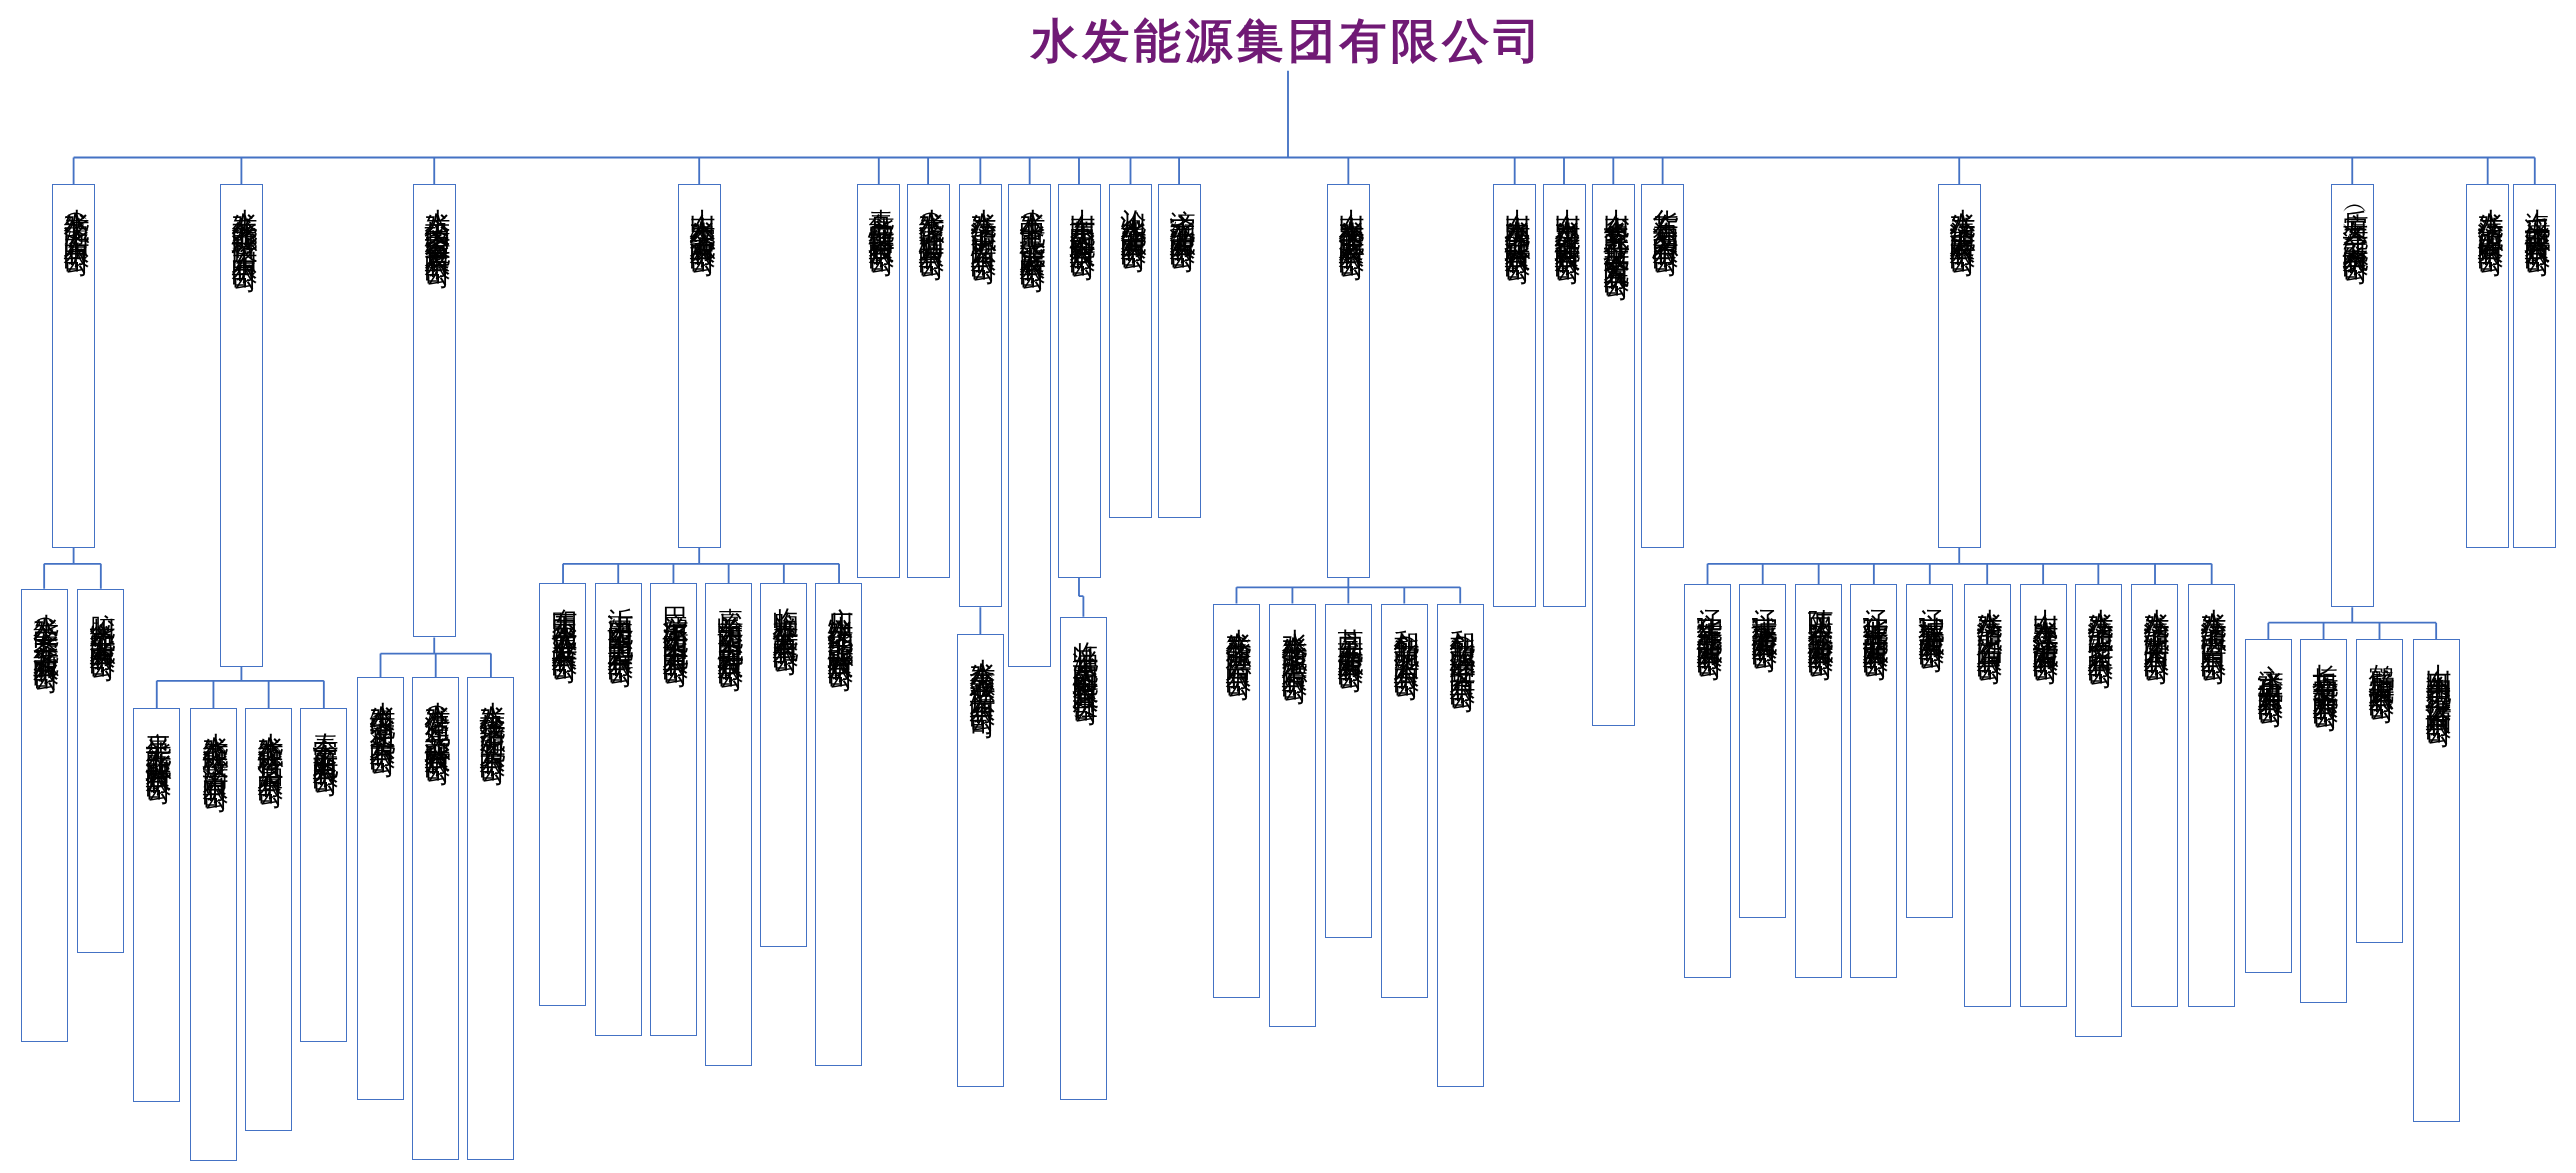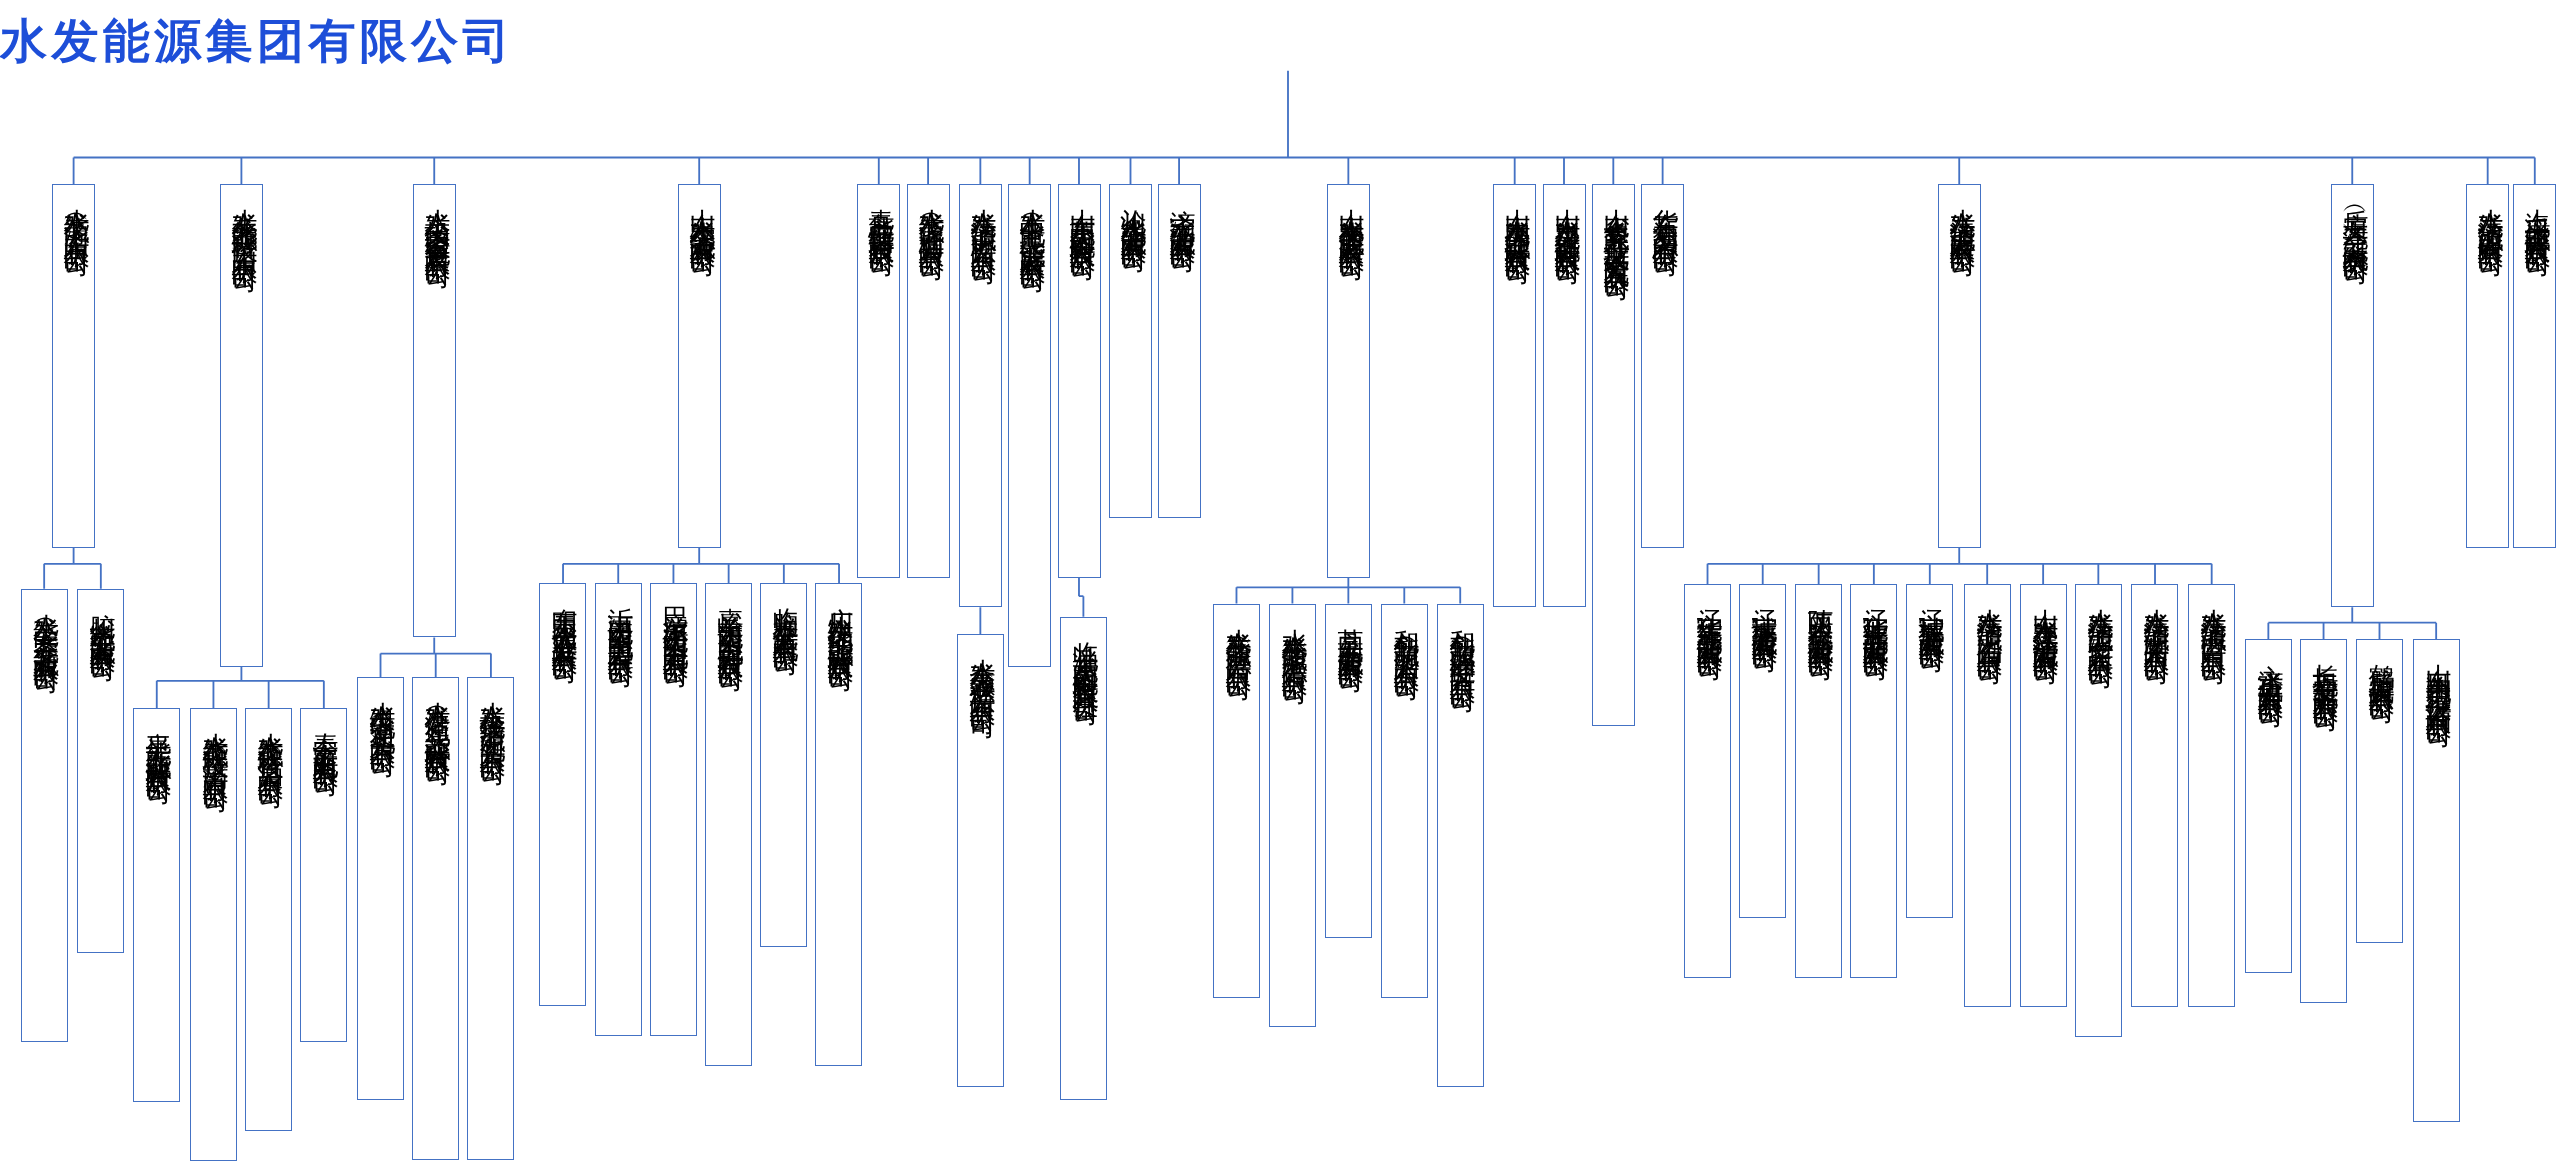--- a/index.html
+++ b/index.html
@@ -6,24 +6,25 @@
   .canvas{
     position:relative;
     width:2576px;height:1174px;
     background:#ffffff;
     overflow:hidden;
     font-family:"DejaVu Sans","Liberation Sans",sans-serif;
   }
   .chart-title{
     position:absolute;
     left:0;top:10.3px;width:100%;
+    text-align:center;
     font-size:47px;
     font-weight:bold;
     letter-spacing:4.4px;
-    color:#1d4ed8;
+    color:#701a75;
     margin:0;
   }
   #connector-svg{
     position:absolute;left:0;top:0;width:2576px;height:1174px;
   }
   .vbox{
     position:absolute;
     box-sizing:border-box;
     border:1.8px solid #4472C4;
     background:#ffffff;

